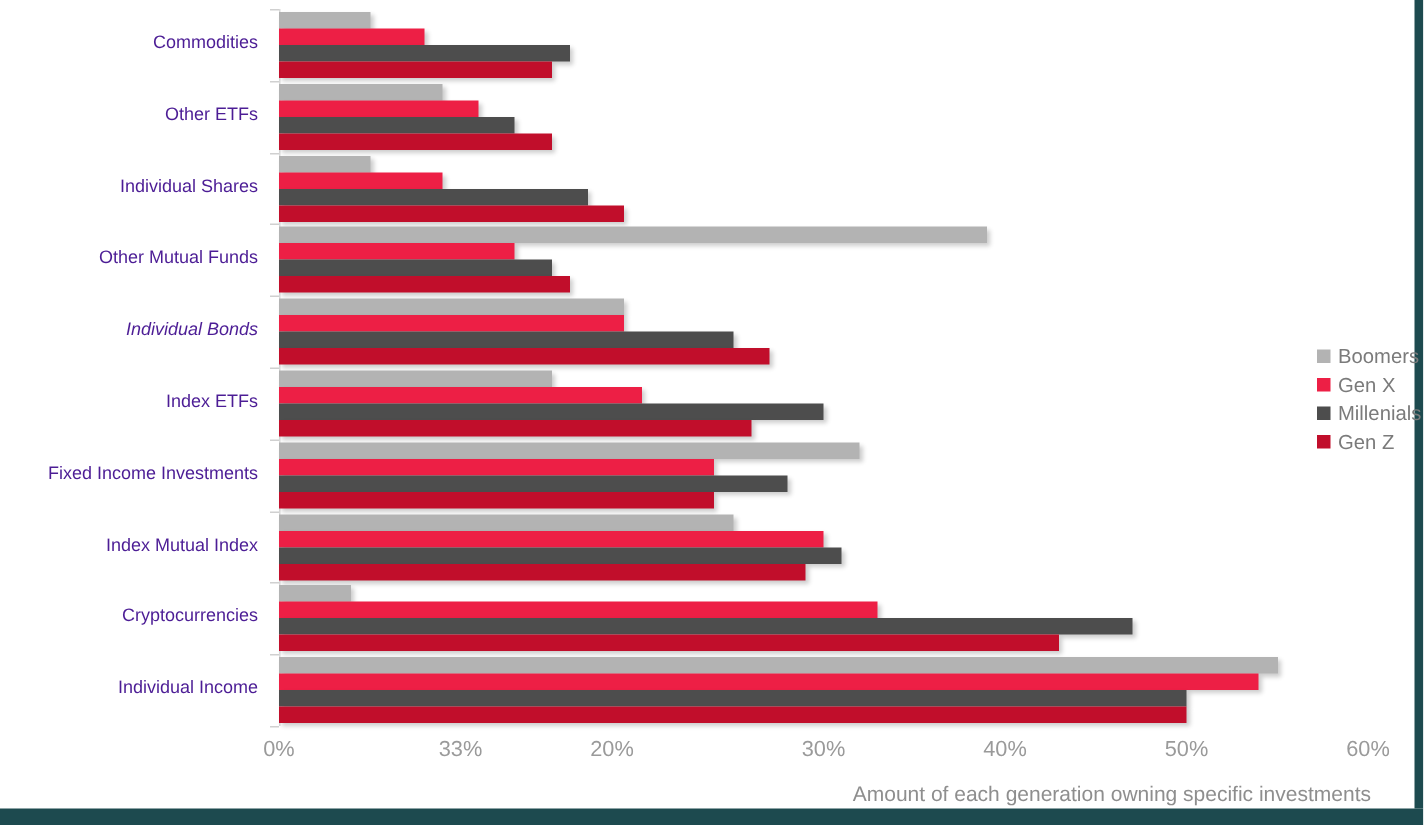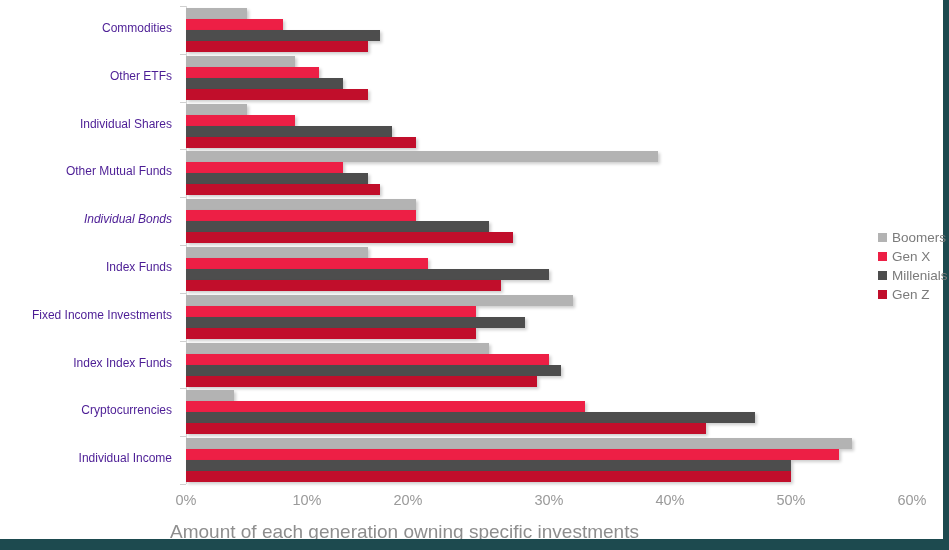--- a/index.html
+++ b/index.html
@@ -98,26 +98,26 @@
   .xtick-label {
     position: absolute;
     top: 492px;
     transform: translateX(-50%);
     color: #9a9a9a;
     font-size: 14.5px;
     white-space: nowrap;
   }
   #xaxis-title {
     position: absolute;
-    left: 170px;
+    left: 188px;
     width: 726px;
     top: 521px;
-    text-align: left;
+    text-align: right;
     color: #8e8e8e;
-    font-size: 19px;
+    font-size: 14px;
     white-space: nowrap;
   }
 
   
   #legend {
     position: absolute;
     left: 866px;
     top: 228px;
   }
   .legend-item {
@@ -147,23 +147,23 @@
   <div id="right-strip"></div>
 
   <div id="axis-line"></div>
 
   <div id="category-labels">
       <div class="cat-label-box" style="top: 20.9px;">Commodities</div>
       <div class="cat-label-box" style="top: 68.7px;">Other ETFs</div>
       <div class="cat-label-box" style="top: 116.5px;">Individual Shares</div>
       <div class="cat-label-box" style="top: 164.3px;">Other Mutual Funds</div>
       <div class="cat-label-box" style="top: 212.1px; font-style: italic;">Individual Bonds</div>
-      <div class="cat-label-box" style="top: 259.9px;">Index Funds</div>
+      <div class="cat-label-box" style="top: 259.9px;">Index ETFs</div>
       <div class="cat-label-box" style="top: 307.7px;">Fixed Income Investments</div>
-      <div class="cat-label-box" style="top: 355.5px;">Index Index Funds</div>
+      <div class="cat-label-box" style="top: 355.5px;">Index Mutual Index</div>
       <div class="cat-label-box" style="top: 403.3px;">Cryptocurrencies</div>
       <div class="cat-label-box" style="top: 451.1px;">Individual Income</div>
     </div>
 
   <div id="plot">
       <div class="row-ticks" style="top: 0px;"></div>
       <div class="bar s0" title="Boomers — Commodities: 5%" style="top: 1.9px; width: 60.5px; background: rgb(179, 179, 179);"></div>
       <div class="bar s1" title="Gen X — Commodities: 8%" style="top: 12.9px; width: 96.8px; background: rgb(237, 31, 69);"></div>
       <div class="bar s2" title="Millenials — Commodities: 16%" style="top: 23.9px; width: 193.6px; background: rgb(77, 77, 77);"></div>
       <div class="bar s3" title="Gen Z — Commodities: 15%" style="top: 34.9px; width: 181.5px; background: rgb(193, 14, 43);"></div>
@@ -210,21 +210,21 @@
       <div class="row-ticks" style="top: 430.2px;"></div>
       <div class="bar s0" title="Boomers — Individual Stocks: 55%" style="top: 432.1px; width: 665.5px; background: rgb(179, 179, 179);"></div>
       <div class="bar s1" title="Gen X — Individual Stocks: 54%" style="top: 443.1px; width: 653.4px; background: rgb(237, 31, 69);"></div>
       <div class="bar s2" title="Millenials — Individual Stocks: 50%" style="top: 454.1px; width: 605px; background: rgb(77, 77, 77);"></div>
       <div class="bar s3" title="Gen Z — Individual Stocks: 50%" style="top: 465.1px; width: 605px; background: rgb(193, 14, 43);"></div>
       <div class="row-ticks" style="top: 478px;"></div>
     </div>
 
   <div id="xaxis-ticks">
       <div class="xtick-label" style="left: 186px;">0%</div>
-      <div class="xtick-label" style="left: 307px;">10%</div>
+      <div class="xtick-label" style="left: 307px;">33%</div>
       <div class="xtick-label" style="left: 408px;">20%</div>
       <div class="xtick-label" style="left: 549px;">30%</div>
       <div class="xtick-label" style="left: 670px;">40%</div>
       <div class="xtick-label" style="left: 791px;">50%</div>
       <div class="xtick-label" style="left: 912px; text-align: right;">60%</div>
     </div>
 
   <div id="xaxis-title">Amount of each generation owning specific investments</div>
 
   <div id="legend">

